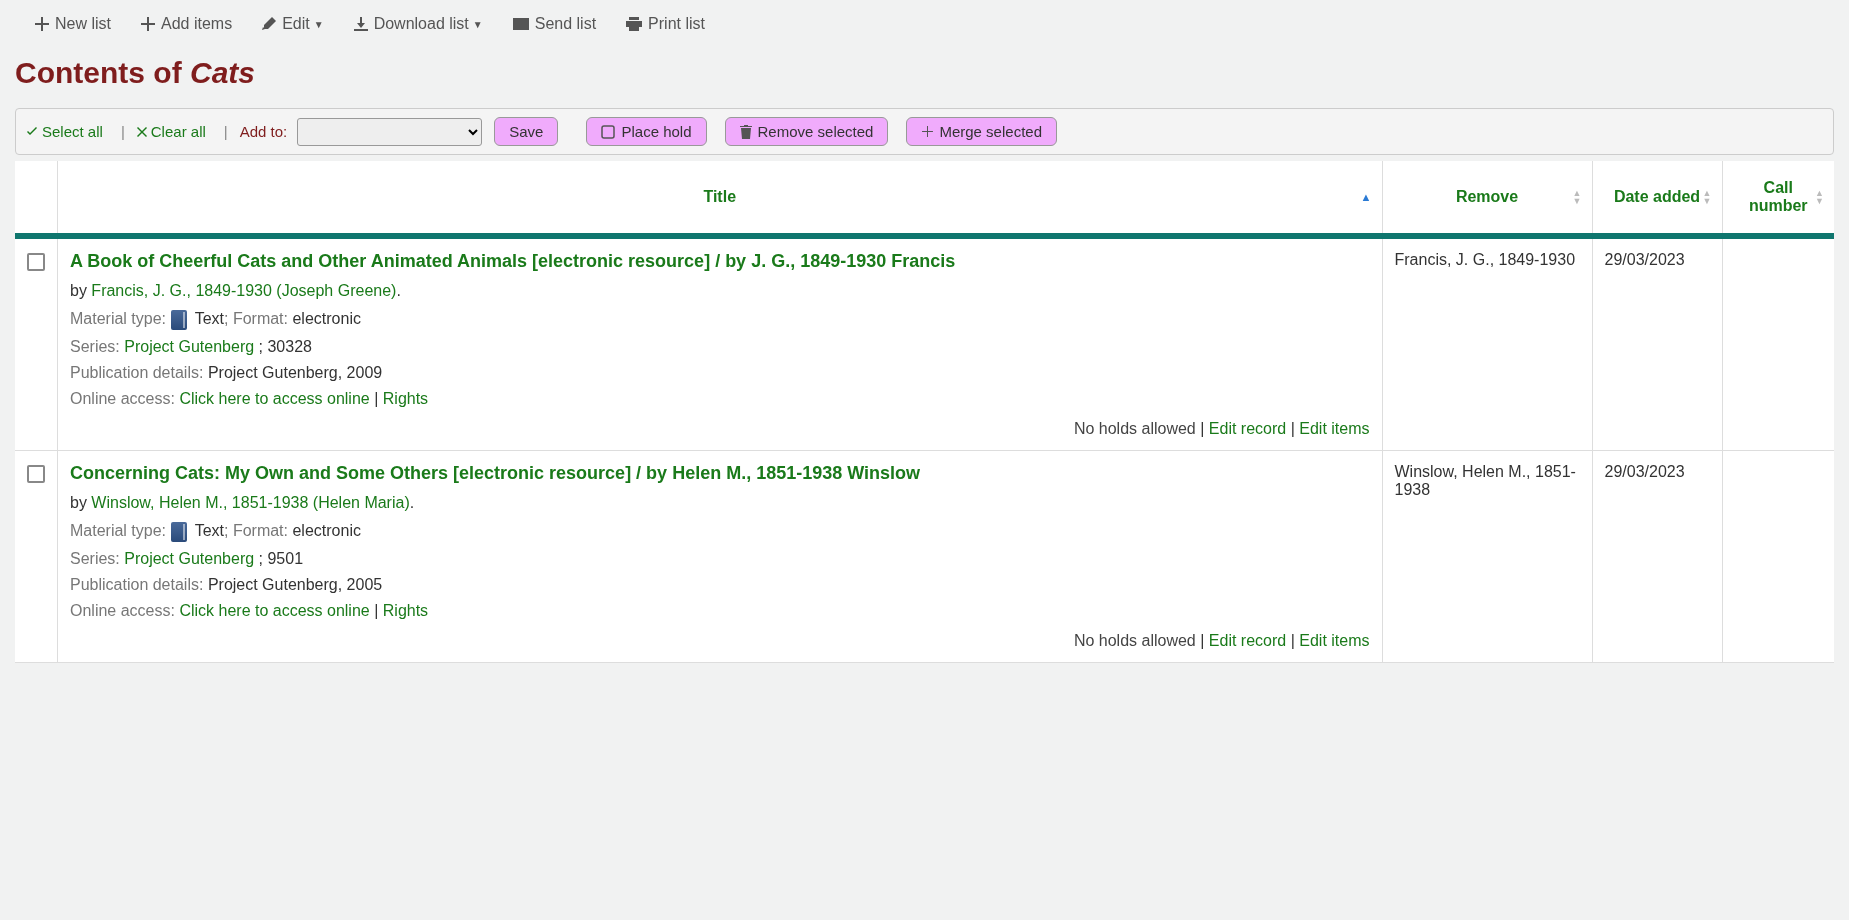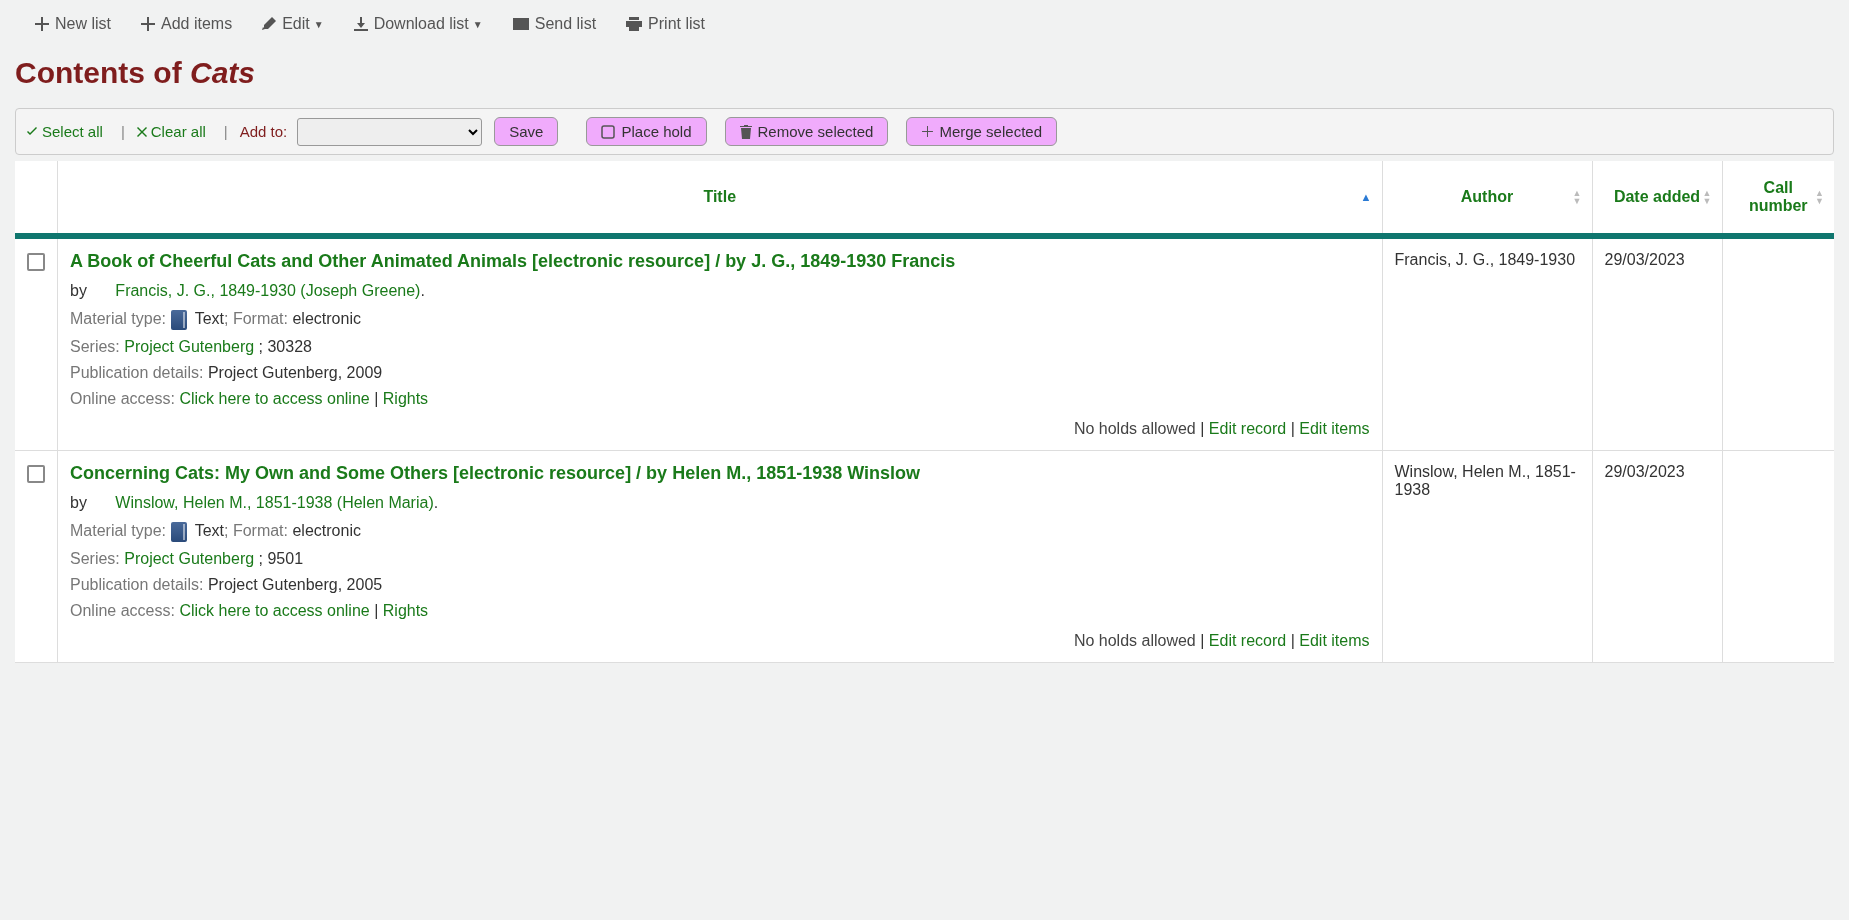--- a/index.html
+++ b/index.html
@@ -22,21 +22,21 @@
     thead th:first-child { width: 40px; border-right: 1px solid #ddd; }
     thead th:nth-child(2) { width: auto; }
     thead th:nth-child(3) { width: 210px; }
     thead th:nth-child(4) { width: 130px; margin-left: 32px; }
     thead th:nth-child(5) { width: 112px; border-right: none; }
     tbody td { border-bottom: 1px solid #ddd; border-right: 1px solid #ddd; padding: 12px 12px; vertical-align: top; font-size: 16px; }
     tbody td:last-child { border-right: none; }
     tbody td.check-cell { text-align: center; padding-top: 14px; }
     .title-link { color: #1a7a1a; font-weight: bold; font-size: 18px; cursor: pointer; }
     .byline { margin-top: 10px; margin-bottom: 10px; }
-    .byline a { color: #1a7a1a; cursor: pointer; margin-left: 24px; }
+    .byline a { color: #1a7a1a; cursor: pointer; }
     .meta-line { margin: 8px 0; color: #333; }
     .meta-label { color: #777; }
     .book-icon { display: inline-block; width: 16px; height: 20px; background: linear-gradient(#4a6a9a, #2a4a7a); border-radius: 2px; vertical-align: middle; margin-right: 4px; position: relative; }
     .book-icon::after { content: ""; position: absolute; right: 2px; top: 2px; bottom: 2px; width: 2px; background: #fff; opacity: 0.5; }
     .series-link, .online-link, .rights-link { color: #1a7a1a; cursor: pointer; }
     .row-actions { text-align: right; margin-top: 12px; font-size: 16px; }
     .row-actions .no-holds { color: #444; }
     .row-actions a { color: #1a7a1a; cursor: pointer; }
 
     .sort-ind { position: absolute; right: 10px; top: 50%; transform: translateY(-50%); display: flex; flex-direction: column; font-size: 9px; line-height: 8px; color: #bbb; }
@@ -138,21 +138,21 @@
     <thead>
       <tr>
         <th></th>
         <th>
           <span>Title</span>
           <span class="sort-ind active-asc">
               <span class="up">▲</span>
             </span>
         </th>
         <th>
-          <span>Author</span>
+          <span>Remove</span>
           <span class="sort-ind">
               <span>▲</span>
               <span>▼</span>
             </span>
         </th>
         <th>
           <span>Date added</span>
           <span class="sort-ind">
               <span>▲</span>
               <span>▼</span>

